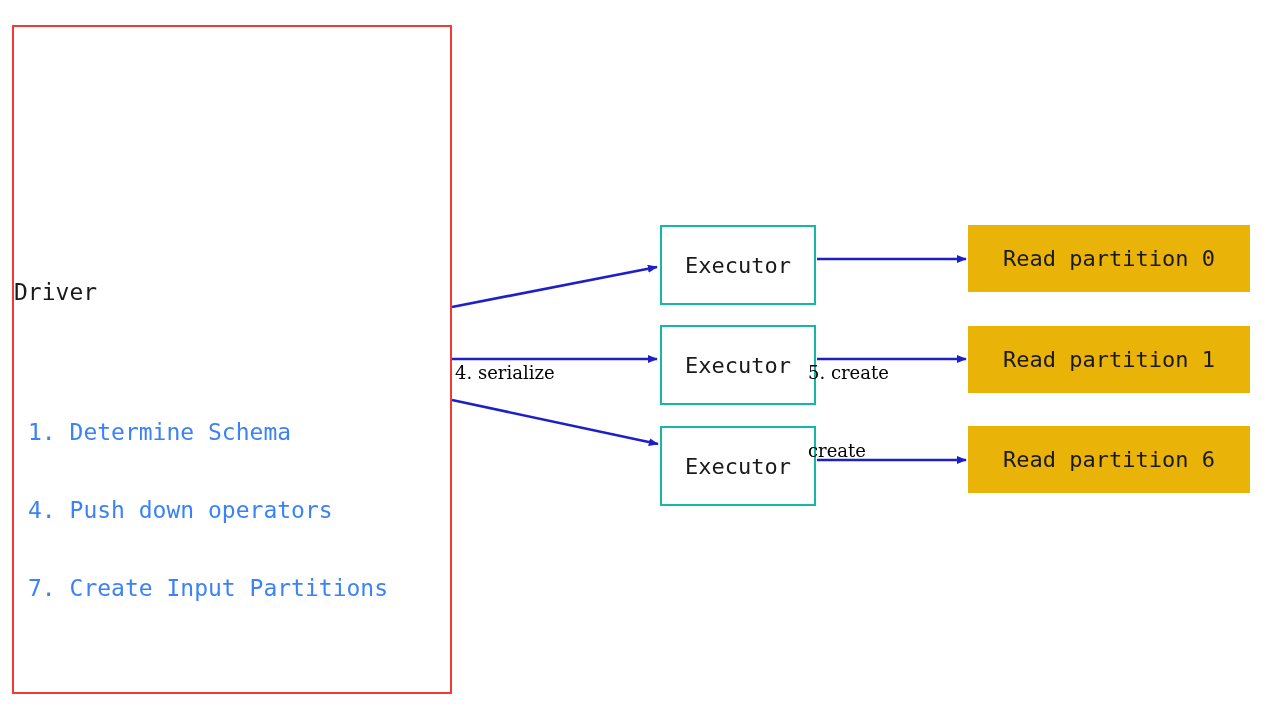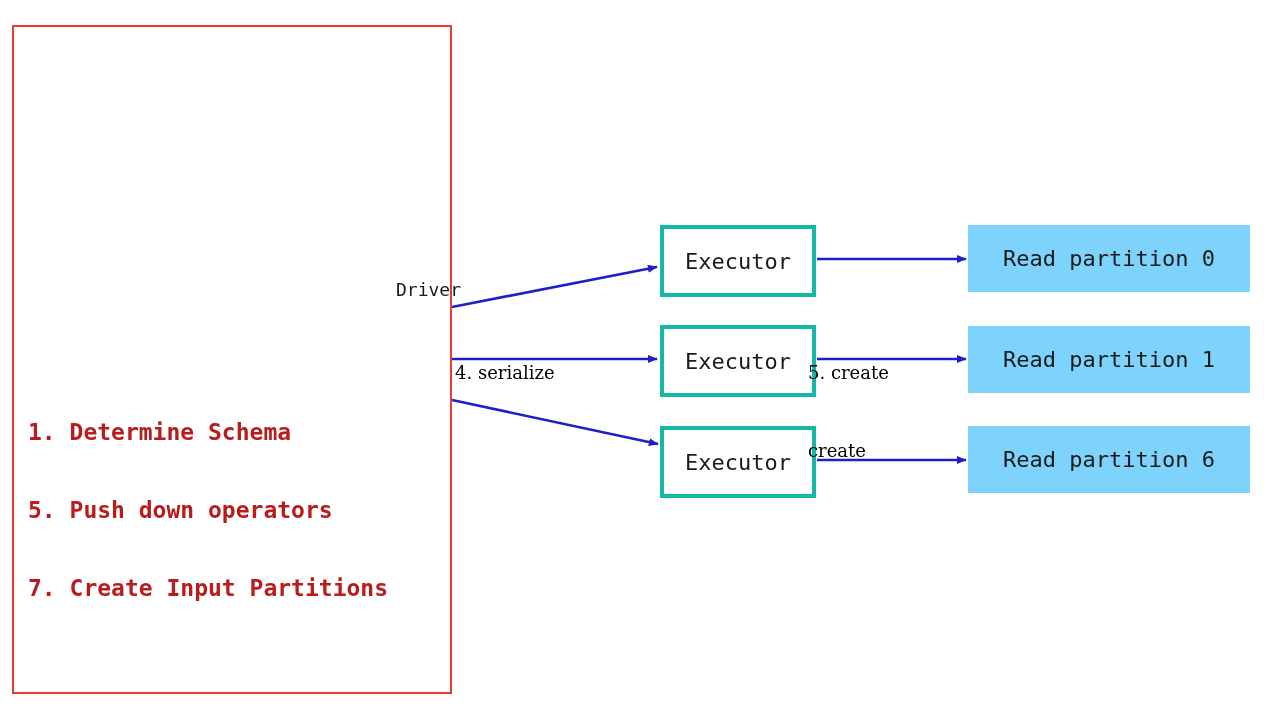--- a/index.html
+++ b/index.html
@@ -35,54 +35,53 @@
     left: 12px;
     top: 25px;
     width: 440px;
     height: 669px;
     border: 2px solid #ee3b33;
     background: #ffffff;
     display: block;
   }
   .driver-title {
     position: absolute;
-    left: 11px;
+    left: 0;
     top: 252px;
     width: 436px;
-    text-align: right;
+    text-align: left;
     font-family: "DejaVu Sans Mono", "Liberation Mono", monospace;
-    font-size: 18px;
+    font-size: 23px;
     color: #1a1a1a;
     letter-spacing: 0px;
   }
   .driver-steps {
     position: absolute;
     left: 14px;
     top: 340px;
     font-family: "DejaVu Sans Mono", "Liberation Mono", monospace;
     font-size: 23px;
     line-height: 26px;
-    color: #b91c1c;
+    color: #3b82f6;
     white-space: pre;
-    font-weight: bold;
   }
   .driver-steps div { white-space: pre; }
   .executor-box {
     width: 156px;
-    height: 72px;
-    border: 4px solid #14b8a6;
+    height: 80px;
+    border: 2px solid #14b8a6;
     background: #ffffff;
     font-family: "DejaVu Sans Mono", "Liberation Mono", monospace;
     font-size: 22px;
     color: #1a1a1a;
   }
   .partition-box {
     width: 282px;
     height: 67px;
-    background: #7dd3fc;
+    background: #eab308;
     border: none;
     font-family: "DejaVu Sans Mono", "Liberation Mono", monospace;
     font-size: 22px;
     color: #1a1a1a;
     text-align: center;
   }
   .edge-label {
     position: absolute;
     text-align: left;
     font-family: "DejaVu Serif", "Liberation Serif", serif;
@@ -124,21 +123,21 @@
 
     <line x1="817" y1="359" x2="966" y2="359" stroke="#1f1fc8" stroke-width="2.6" marker-end="url(#bluehead)"></line>
 
     <line x1="817" y1="460" x2="966" y2="460" stroke="#1f1fc8" stroke-width="2.6" marker-end="url(#bluehead)"></line>
   </svg>
 
   <div class="box driver-box">
     <div class="driver-title">Driver</div>
     <div class="driver-steps">
       <div>1. Determine Schema</div>
-      <div>5. Push down operators</div>
+      <div>4. Push down operators</div>
       <div>7. Create Input Partitions</div>
     </div>
   </div>
 
   <div class="box executor-box" style="left:660px; top:225px;">Executor</div>
   <div class="box executor-box" style="left:660px; top:325px;">Executor</div>
   <div class="box executor-box" style="left:660px; top:426px;">Executor</div>
 
   <div class="box partition-box" style="left:968px; top:225px;">Read partition 0</div>
   <div class="box partition-box" style="left:968px; top:326px;">Read partition 1</div>

